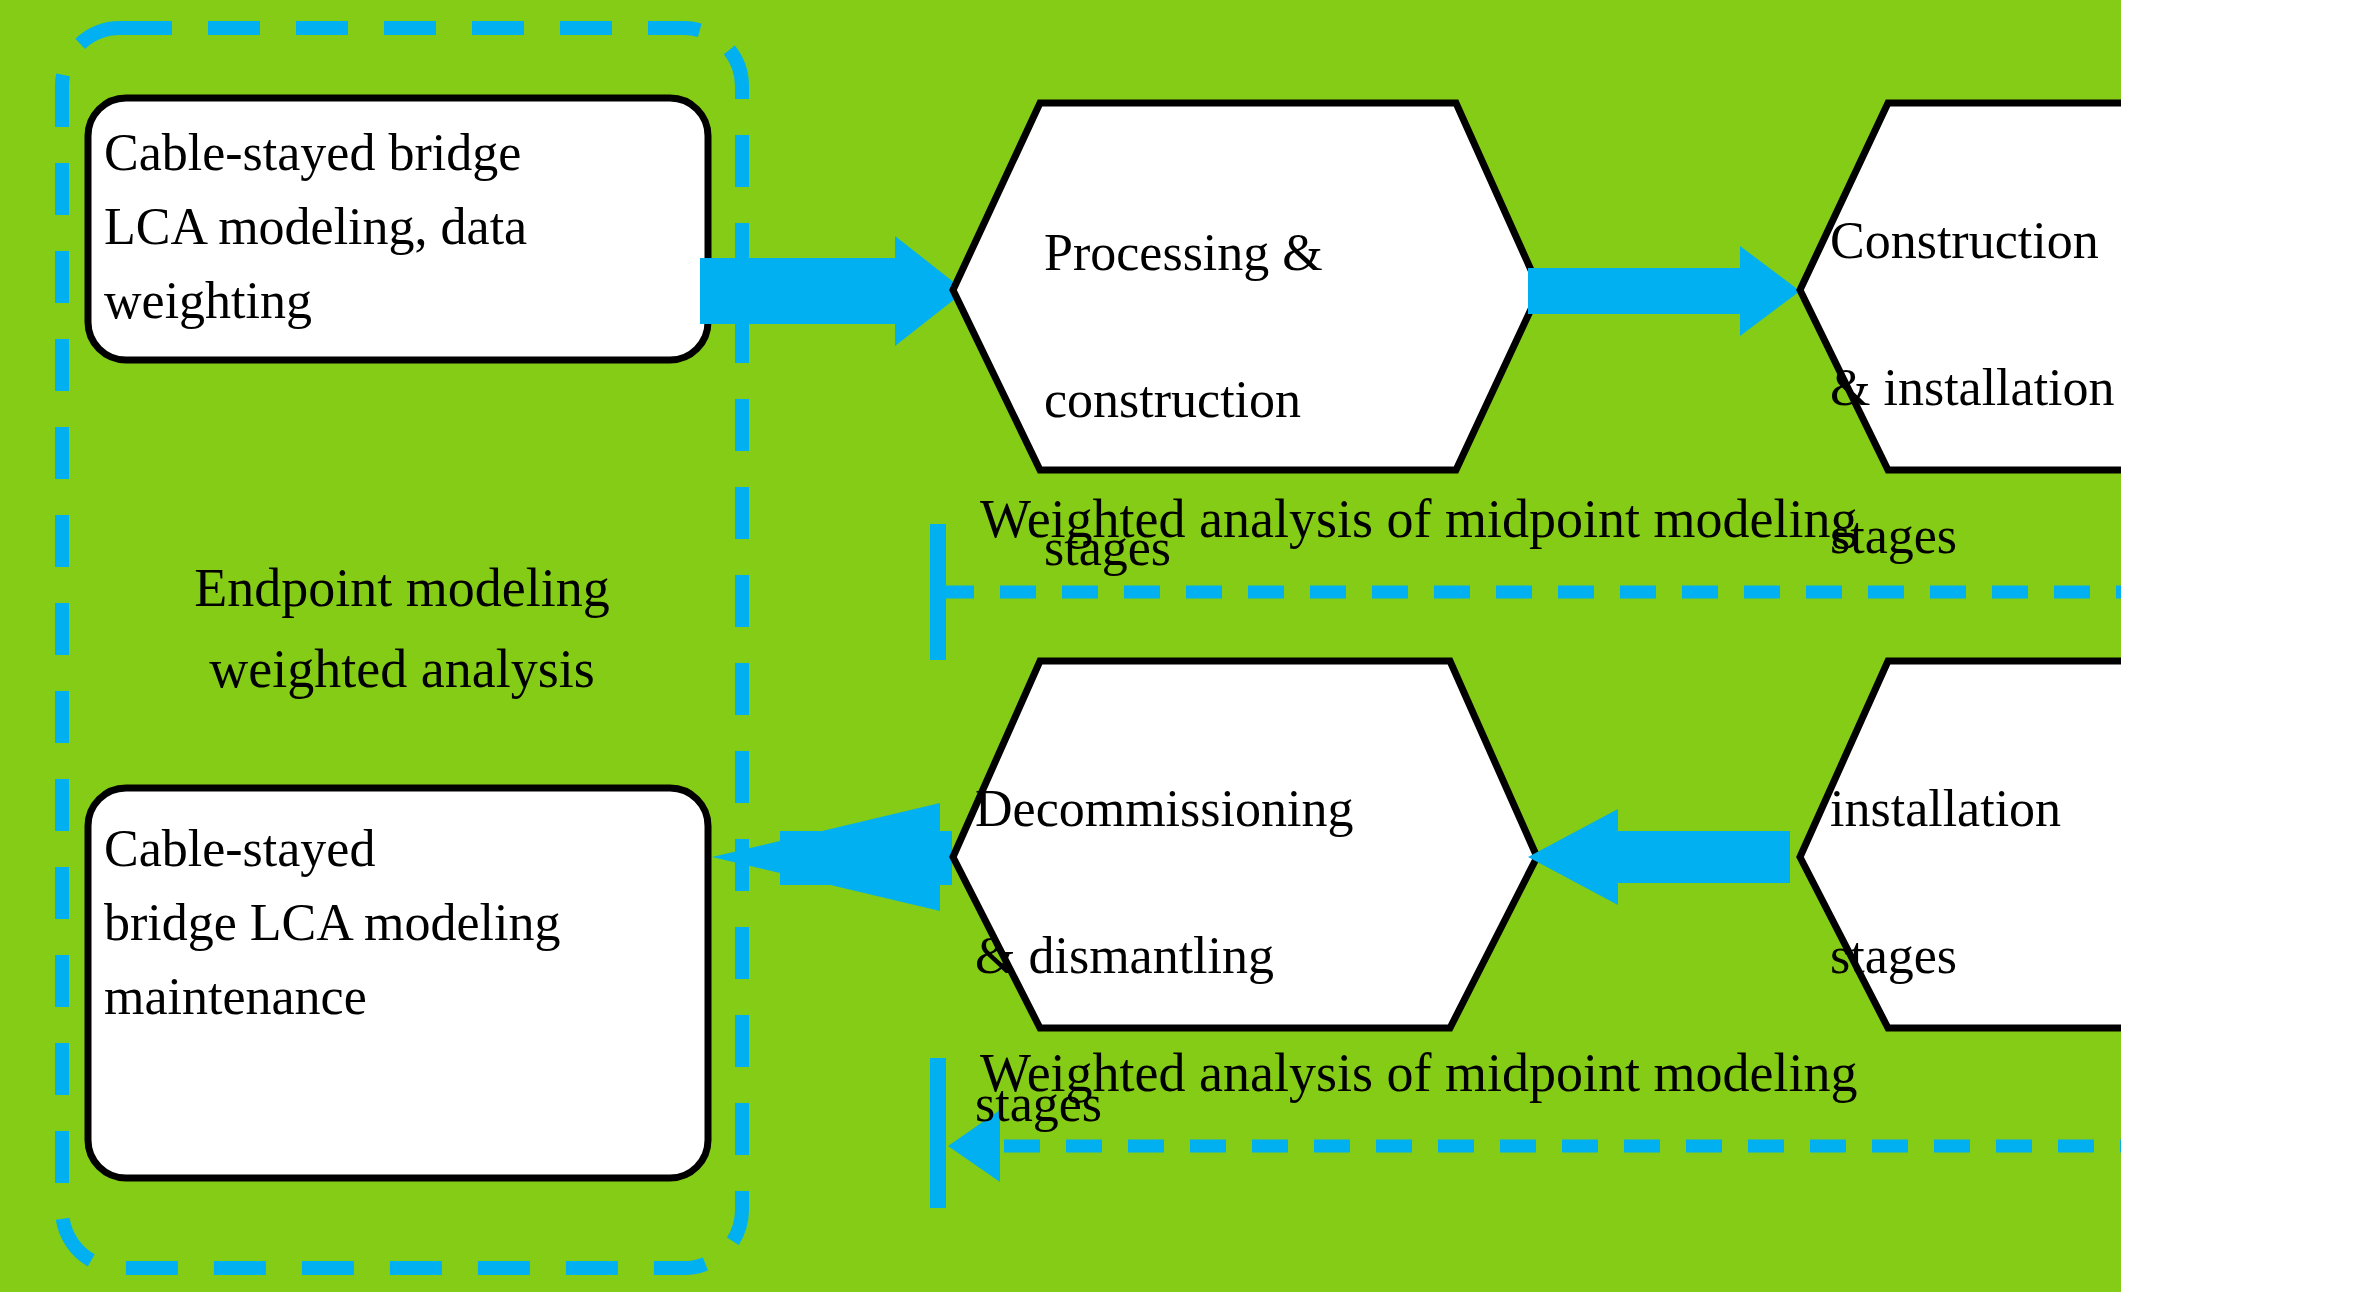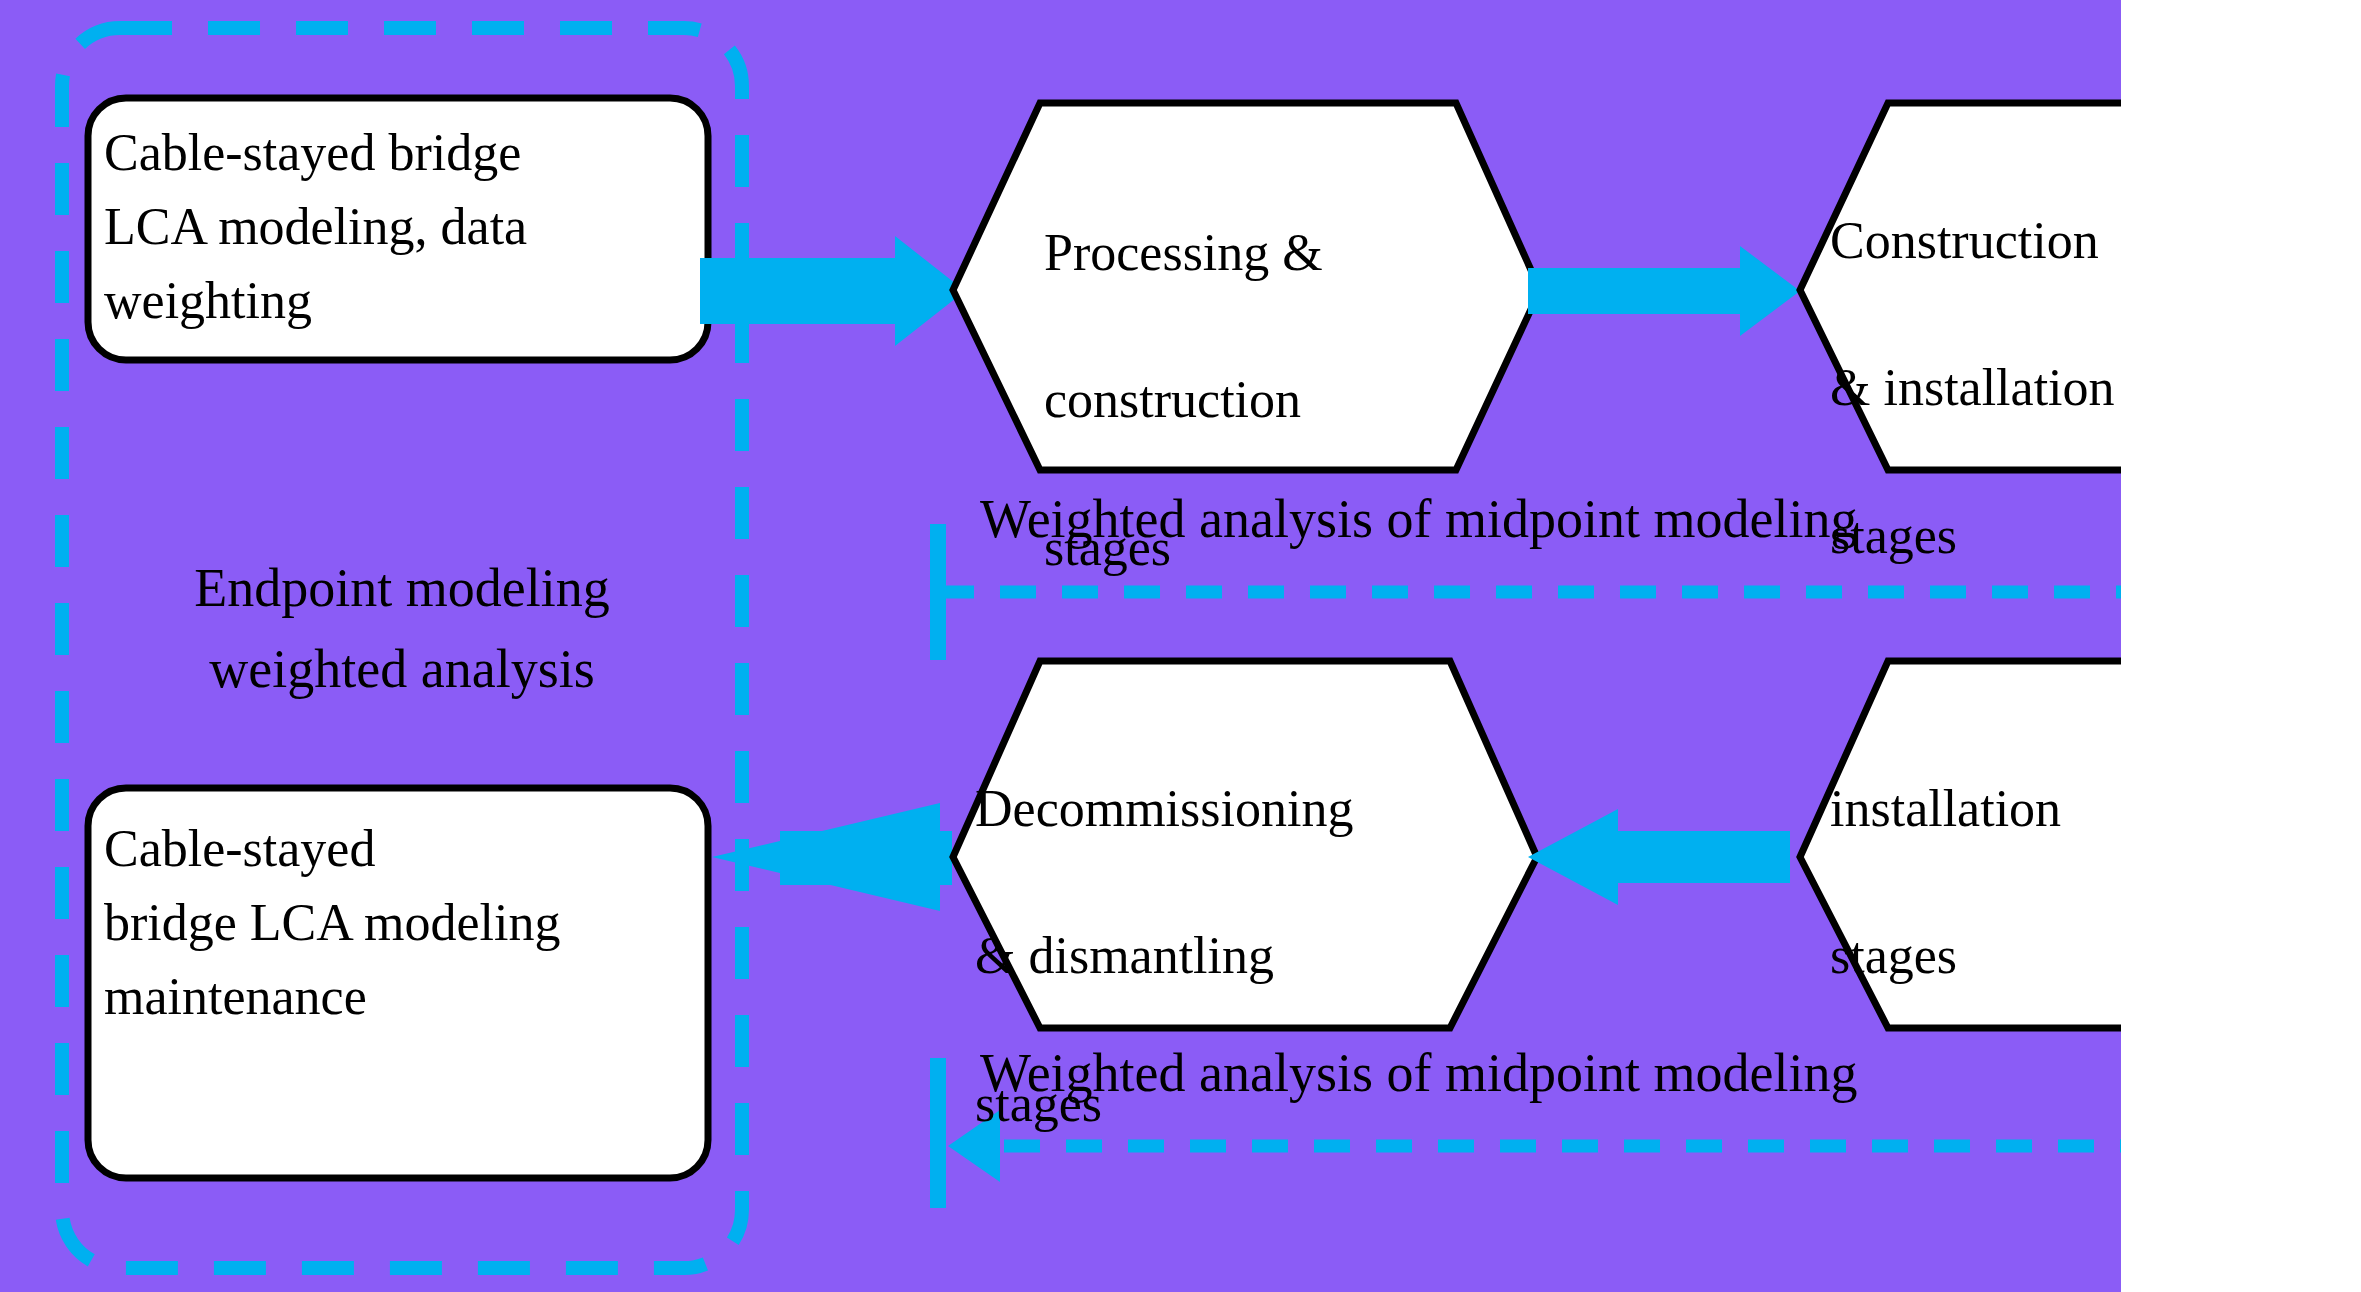--- a/index.html
+++ b/index.html
@@ -4,21 +4,21 @@
 <style>
   html, body {
     margin: 0;
     padding: 0;
     background: #ffffff;
   }
   #canvas {
     position: relative;
     width: 2121px;
     height: 1292px;
-    background: #8b5cf6;
+    background: #84cc16;
     overflow: hidden;
     font-family: "Liberation Serif", "DejaVu Serif", serif;
   }
   svg.layer {
     position: absolute;
     left: 0;
     top: 0;
     width: 2361px;
     height: 1292px;
     overflow: visible;

